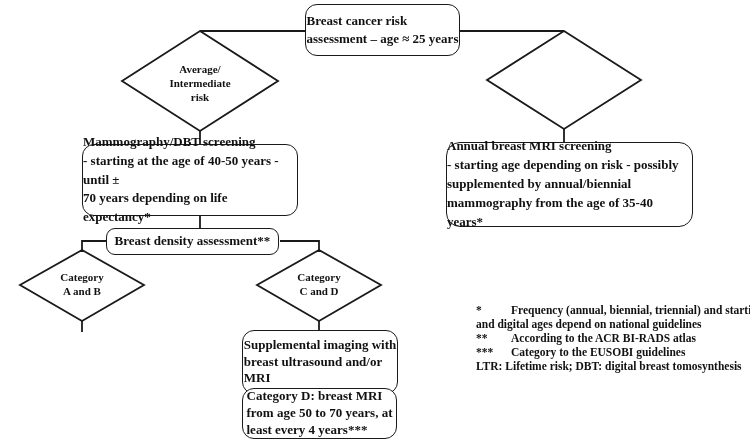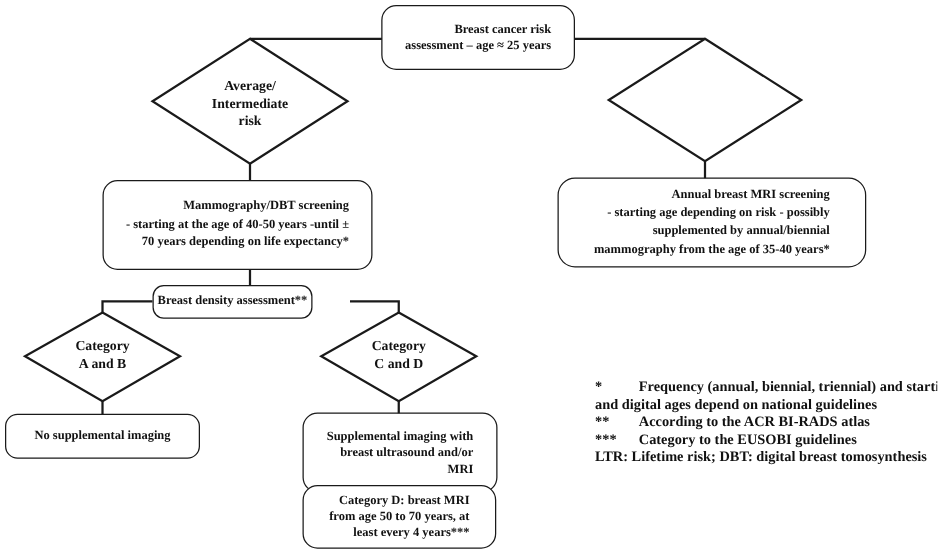--- a/index.html
+++ b/index.html
@@ -24,24 +24,24 @@
     height: 445px;
   }
   .node-box {
     position: absolute;
     box-sizing: border-box;
     background: #ffffff;
     border: 1.6px solid #1a1a1a;
     display: flex;
     align-items: center;
     justify-content: center;
-    text-align: right;
+    text-align: left;
     white-space: pre-line;
     font-weight: 700;
-    font-size: 10px;
+    font-size: 13px;
     line-height: 1.45;
     z-index: 2;
   }
   .diamond-label {
     position: absolute;
     transform: translate(-50%, -50%);
     text-align: center;
     white-space: pre-line;
     font-weight: 700;
     font-size: 11px;
@@ -93,28 +93,27 @@
     <polygon points="319,250 381,285 319,321 257,285" fill="#ffffff" stroke="#1a1a1a" stroke-width="1.8"></polygon>
   </svg>
 
   <div class="node-box" style="left:305px; top:4px; width:155px; height:52px; border-radius:12px; line-height:1.35;">Breast cancer risk
 assessment – age ≈ 25 years</div>
 
   <div class="node-box" style="left:82px; top:144px; width:216px; height:72px; border-radius:12px;">Mammography/DBT screening
 - starting at the age of 40-50 years -until ±
 70 years depending on life expectancy*</div>
 
-  <div class="node-box" style="left:446px; top:142px; width:247px; height:72px; border-radius:14px;">Annual breast MRI screening
+  <div class="node-box" style="left:446px; top:142px; width:247px; height:85px; border-radius:14px;">Annual breast MRI screening
 - starting age depending on risk - possibly
 supplemented by annual/biennial
 mammography from the age of 35-40 years*</div>
 
-  <div class="node-box" style="left:122px; top:228px; width:128px; height:27px; border-radius:9px;">Breast density assessment**</div>
+  <div class="node-box" style="left:106px; top:228px; width:173px; height:27px; border-radius:9px;">Breast density assessment**</div>
 
-  <div class="node-box" style="left:4px; top:331px; width:156px; height:36px; border-radius:10px;">No supplemental imaging</div>
 
   <div class="node-box" style="left:242px; top:330px; width:156px; height:64px; border-radius:12px; line-height:1.3;">Supplemental imaging with
 breast ultrasound and/or
 MRI</div>
 
   <div class="node-box" style="left:242px; top:388px; width:155px; height:51px; border-radius:12px; line-height:1.3;">Category D: breast MRI
 from age 50 to 70 years, at
 least every 4 years***</div>
 
   <div class="diamond-label" style="left:200px; top:84px;">Average/

